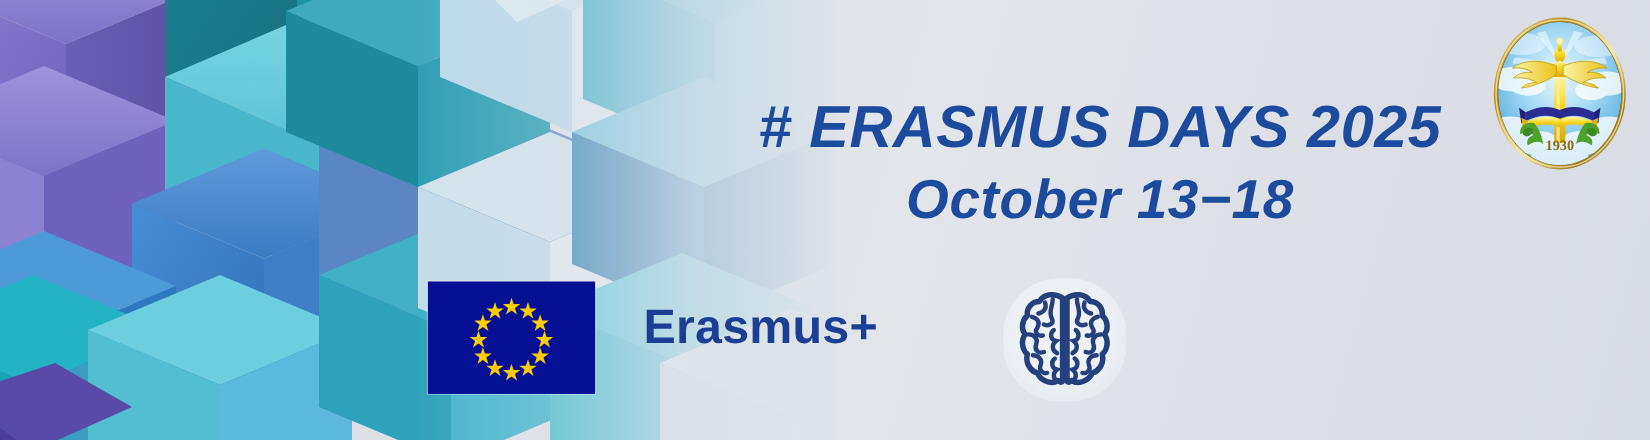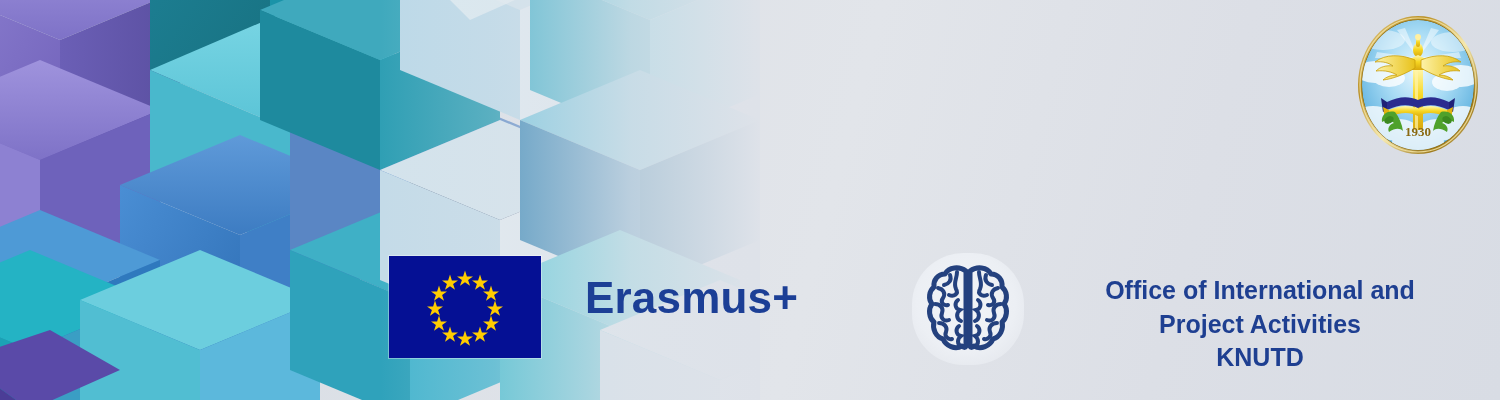--- a/index.html
+++ b/index.html
@@ -251,20 +251,24 @@
 
       <polygon points="-40,360 50,330 120,370 30,410" fill="#5a4aa8"></polygon>
       <polygon points="-40,360 30,410 30,440 -40,440" fill="#4b3d96"></polygon>
 
       <polygon points="430,-20 520,-60 560,-20 470,20" fill="#e4edf3" opacity="0.75"></polygon>
     </svg>
   </div>
 
   <div id="pattern-fade"></div>
 
+  <div id="headline">
+    <div class="headline-line" id="headline-main"># ERASMUS DAYS 2025</div>
+    <div class="headline-line" id="headline-sub">October 13−18</div>
+  </div>
 
   <div id="eu-flag">
     <svg width="152" height="102" viewBox="0 0 152 102" xmlns="http://www.w3.org/2000/svg">
       <rect x="0" y="0" width="152" height="102" fill="#051094"></rect>
       <g fill="#ffcc00">
 
         <polygon points="76,14.6 77.9,20.4 84,20.4 79.1,24 81,29.8 76,26.2 71,29.8 72.9,24 68,20.4 74.1,20.4"></polygon>
         <polygon points="91,18.6 92.9,24.4 99,24.4 94.1,28 96,33.8 91,30.2 86,33.8 87.9,28 83,24.4 89.1,24.4"></polygon>
         <polygon points="102,29.6 103.9,35.4 110,35.4 105.1,39 107,44.8 102,41.2 97,44.8 98.9,39 94,35.4 100.1,35.4"></polygon>
         <polygon points="106,44.6 107.9,50.4 114,50.4 109.1,54 111,59.8 106,56.2 101,59.8 102.9,54 98,50.4 104.1,50.4"></polygon>
@@ -320,25 +324,20 @@
         <path d="M53 9 C53 16, 57 20, 54 26 C51 31, 56 34, 61 32" fill="none" stroke="#24417e" stroke-width="4" stroke-linecap="round"></path>
         <path d="M72 25 C67 26, 64 30, 67 35 C70 39, 67 43, 62 42" fill="none" stroke="#24417e" stroke-width="4" stroke-linecap="round"></path>
         <path d="M75 41 C70 41, 66 45, 68 50 C70 55, 66 59, 61 57" fill="none" stroke="#24417e" stroke-width="4" stroke-linecap="round"></path>
         <path d="M52 37 C56 40, 55 46, 50 47 C54 50, 54 56, 49 58" fill="none" stroke="#24417e" stroke-width="4" stroke-linecap="round"></path>
         <path d="M71 60 C66 60, 62 64, 64 69 C66 73, 62 77, 58 76" fill="none" stroke="#24417e" stroke-width="4" stroke-linecap="round"></path>
         <path d="M51 63 C55 66, 54 72, 49 73 C53 76, 53 81, 49 83" fill="none" stroke="#24417e" stroke-width="4" stroke-linecap="round"></path>
       </g>
     </svg>
   </div>
 
-  <div id="office-block">
-    <div>Office of International and</div>
-    <div>Project Activities</div>
-    <div>KNUTD</div>
-  </div>
 
   <div id="knutd-emblem">
     <svg width="130" height="142" viewBox="0 0 130 142" xmlns="http://www.w3.org/2000/svg">
       <defs>
         <radialGradient id="sky" cx="50%" cy="38%" r="68%">
           <stop offset="0" stop-color="#eaf7fe"></stop>
           <stop offset="0.42" stop-color="#a9dcf5"></stop>
           <stop offset="1" stop-color="#4fa8da"></stop>
         </radialGradient>
         <linearGradient id="rim" x1="0" y1="0" x2="1" y2="1">

